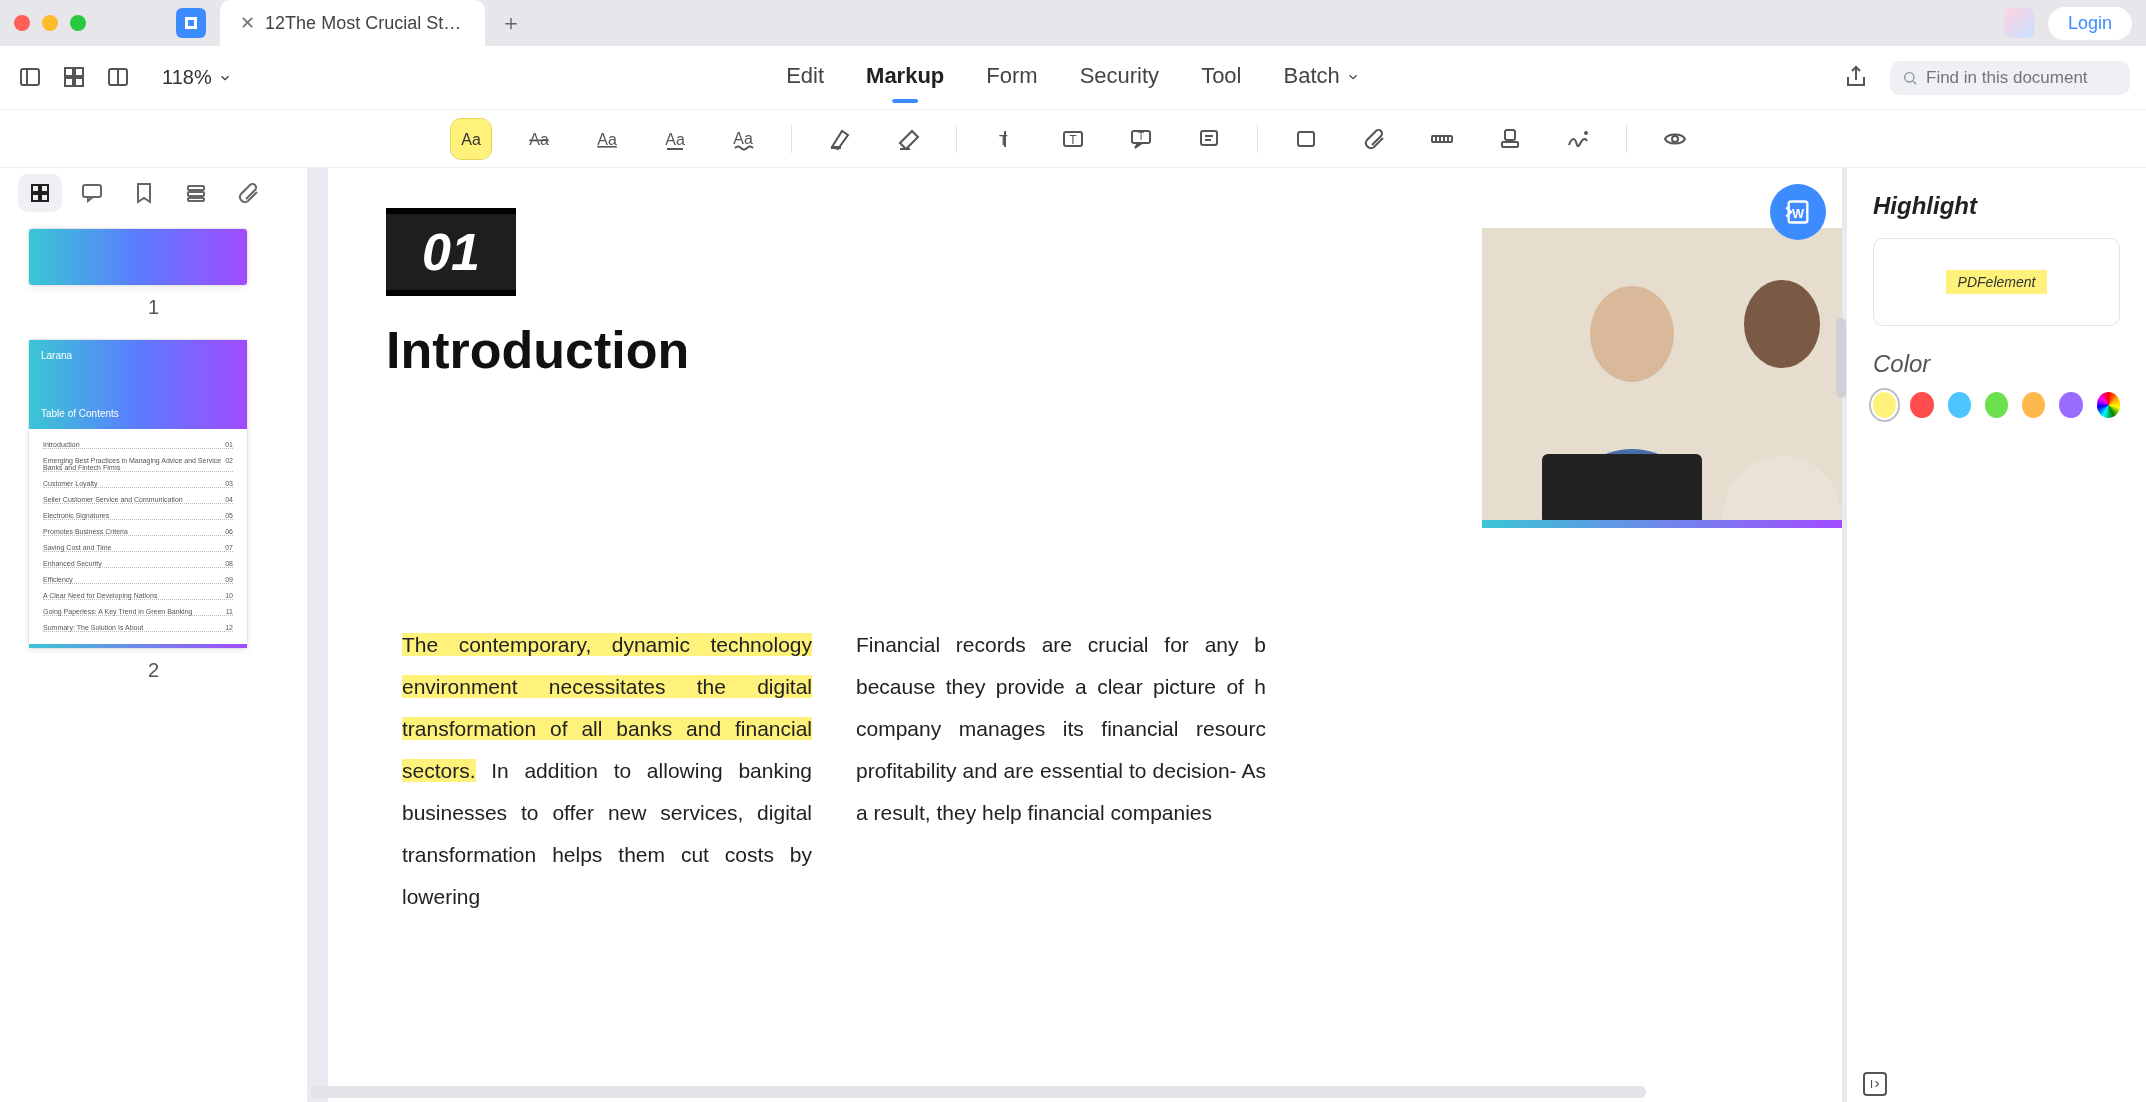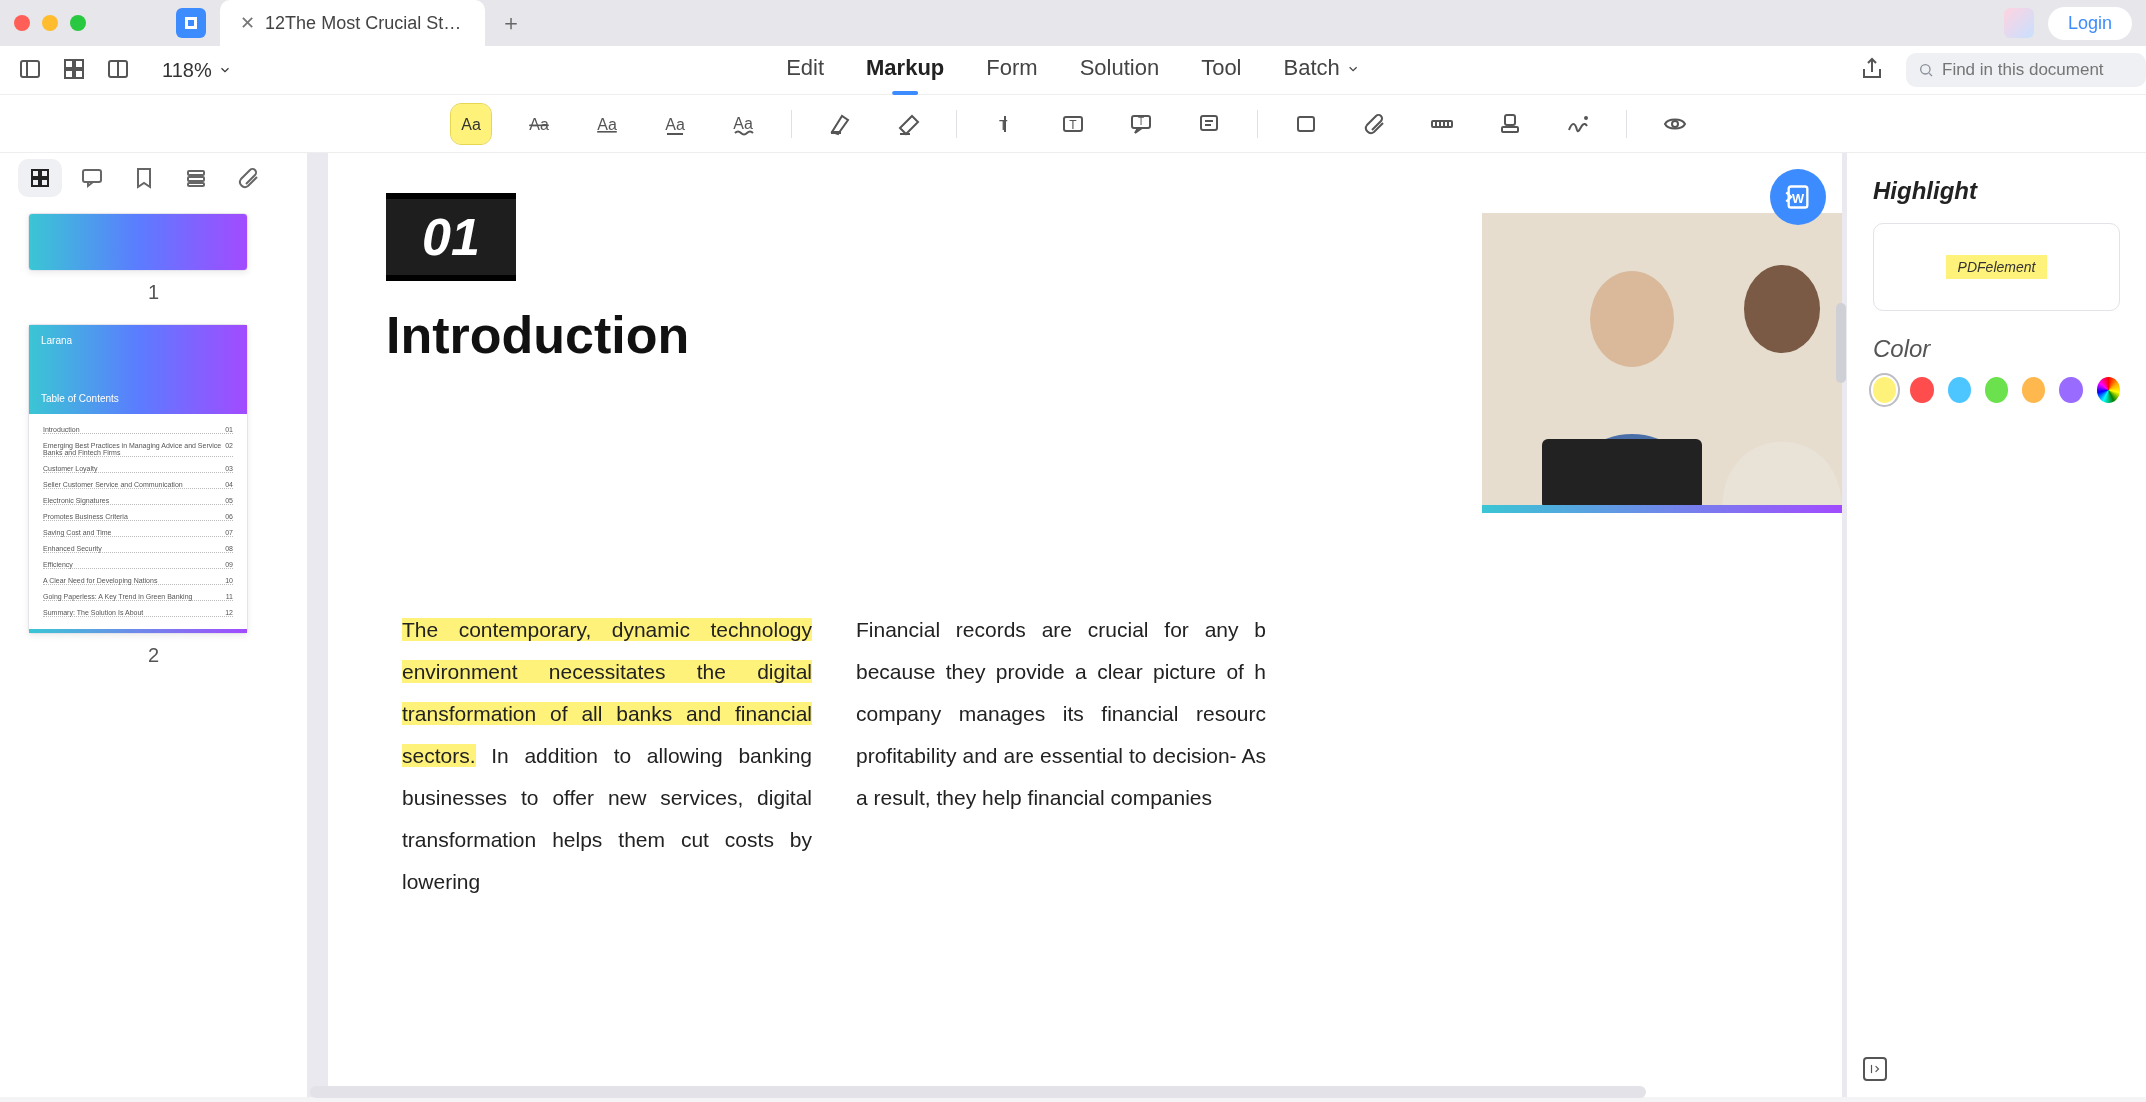--- a/index.html
+++ b/index.html
@@ -16,29 +16,29 @@
   .app-logo svg { width: 18px; height: 18px; fill:#fff; }
   .tab { height: 46px; background: #fff; display: flex; align-items: center; gap: 10px; padding: 0 20px; border-radius: 10px 10px 0 0; margin-left: 14px; font-size: 18px; color: #444; max-width: 280px; }
   .tab .close { font-size: 18px; color: #777; }
   .tab .title { white-space: nowrap; overflow: hidden; text-overflow: ellipsis; max-width: 200px; }
   .newtab { width: 40px; height: 40px; display:flex; align-items:center; justify-content:center; font-size:22px; color:#666; margin-left:6px; }
   .titlebar-right { position: absolute; right: 14px; display:flex; align-items:center; gap:14px; }
   .avatar { width: 30px; height: 30px; border-radius:6px; background: linear-gradient(135deg,#ffd3e0,#c8e0ff); }
   .login-btn { padding: 6px 20px; border-radius: 18px; background:#fff; color:#3d8cff; font-size:18px; }
 
   
-  .primary { height: 49px; background: #fff; display:flex; align-items:center; position:relative; border-bottom:1px solid #eee; }
+  .primary { height: 64px; background: #fff; display:flex; align-items:center; position:relative; border-bottom:1px solid #eee; }
   .primary .viewbtns { display:flex; gap:18px; padding-left:18px; }
   .primary .viewbtns .ic { width:26px; height:26px; color:#555; }
   .zoom { margin-left: 30px; font-size:20px; color:#333; display:flex; align-items:center; gap:6px; }
   .menus { position:absolute; left:50%; transform:translateX(-50%); display:flex; gap:42px; font-size:22px; color:#444; }
   .menus .menu { position:relative; padding-bottom:4px; }
   .menus .menu.active { font-weight:600; color:#222; }
   .menus .menu.active::after { content:""; position:absolute; left:50%; transform:translateX(-50%); bottom:-10px; width:26px; height:4px; border-radius:2px; background:#3d8cff; }
-  .primary-right { position:absolute; right:0; display:flex; align-items:center; gap:20px; }
+  .primary-right { position:absolute; right:16px; display:flex; align-items:center; gap:20px; }
   .share-ic { width:26px; height:26px; color:#555; }
   .search { width:240px; height:34px; border-radius:10px; background:#eef0f3; display:flex; align-items:center; gap:8px; padding:0 12px; color:#8a8f99; font-size:17px; }
 
   
   .markup-bar { height: 58px; background:#fff; display:flex; align-items:center; justify-content:center; gap:28px; border-bottom:1px solid #eee; }
   .tool { width:40px; height:40px; display:flex; align-items:center; justify-content:center; border-radius:10px; color:#555; }
   .tool.active { background:#fff27a; outline:1px solid #e6d752; color:#333; }
   .sep { width:1px; height:28px; background:#e0e0e4; }
 
   
@@ -137,21 +137,21 @@
   <div class="zoom">
     <span>118%</span>
     <svg class="icon" style="width:14px;height:14px" viewBox="0 0 24 24">
         <polyline points="6 9 12 15 18 9"></polyline>
       </svg>
   </div>
   <div class="menus" id="menus">
       <div class="menu">Edit</div>
       <div class="menu active">Markup</div>
       <div class="menu">Form</div>
-      <div class="menu">Solution</div>
+      <div class="menu">Security</div>
       <div class="menu">Tool</div>
       <div class="menu">Batch <svg class="icon" style="width:14px;height:14px;display:inline;vertical-align:middle" viewBox="0 0 24 24">
           <polyline points="6 9 12 15 18 9"></polyline>
         </svg></div>
     </div>
   <div class="primary-right">
     <span class="share-ic"><svg class="icon" viewBox="0 0 24 24">
           <path d="M4 12v8h16v-8"></path>
           <polyline points="16 6 12 2 8 6"></polyline>
           <line x1="12" y1="2" x2="12" y2="15"></line>

